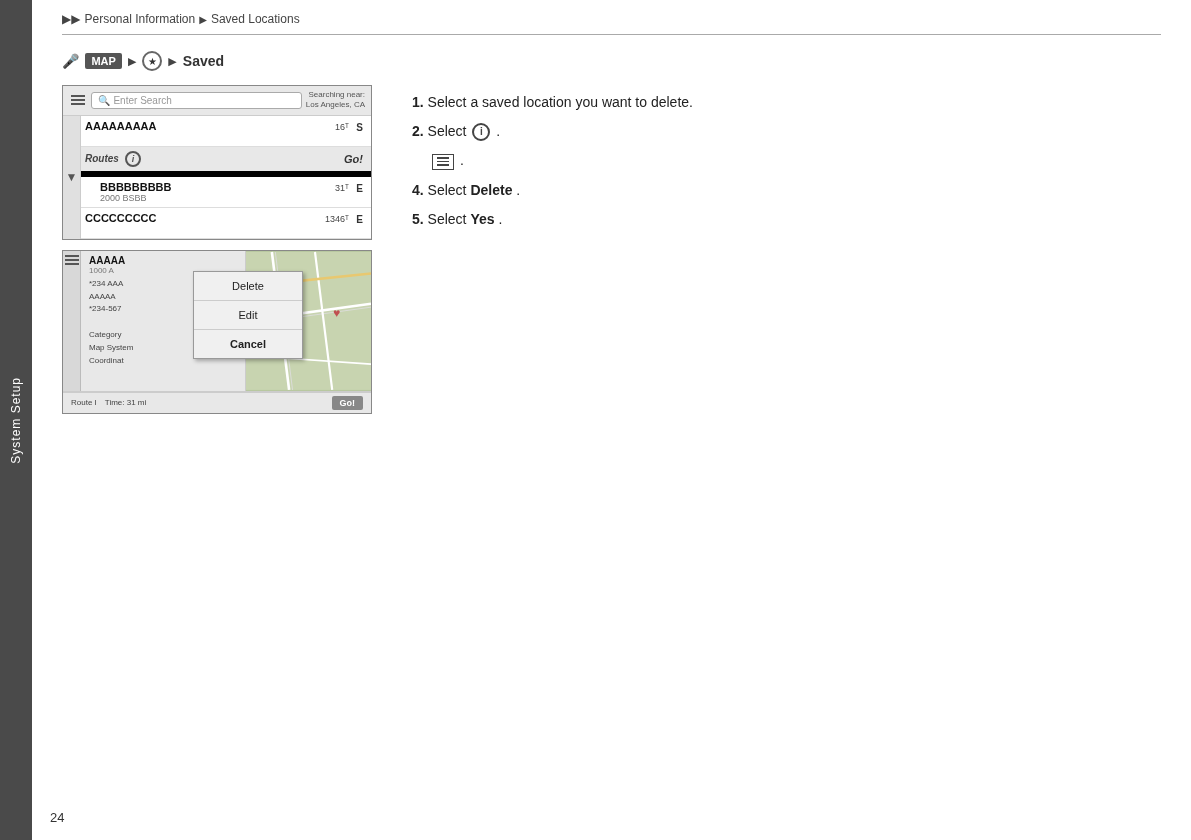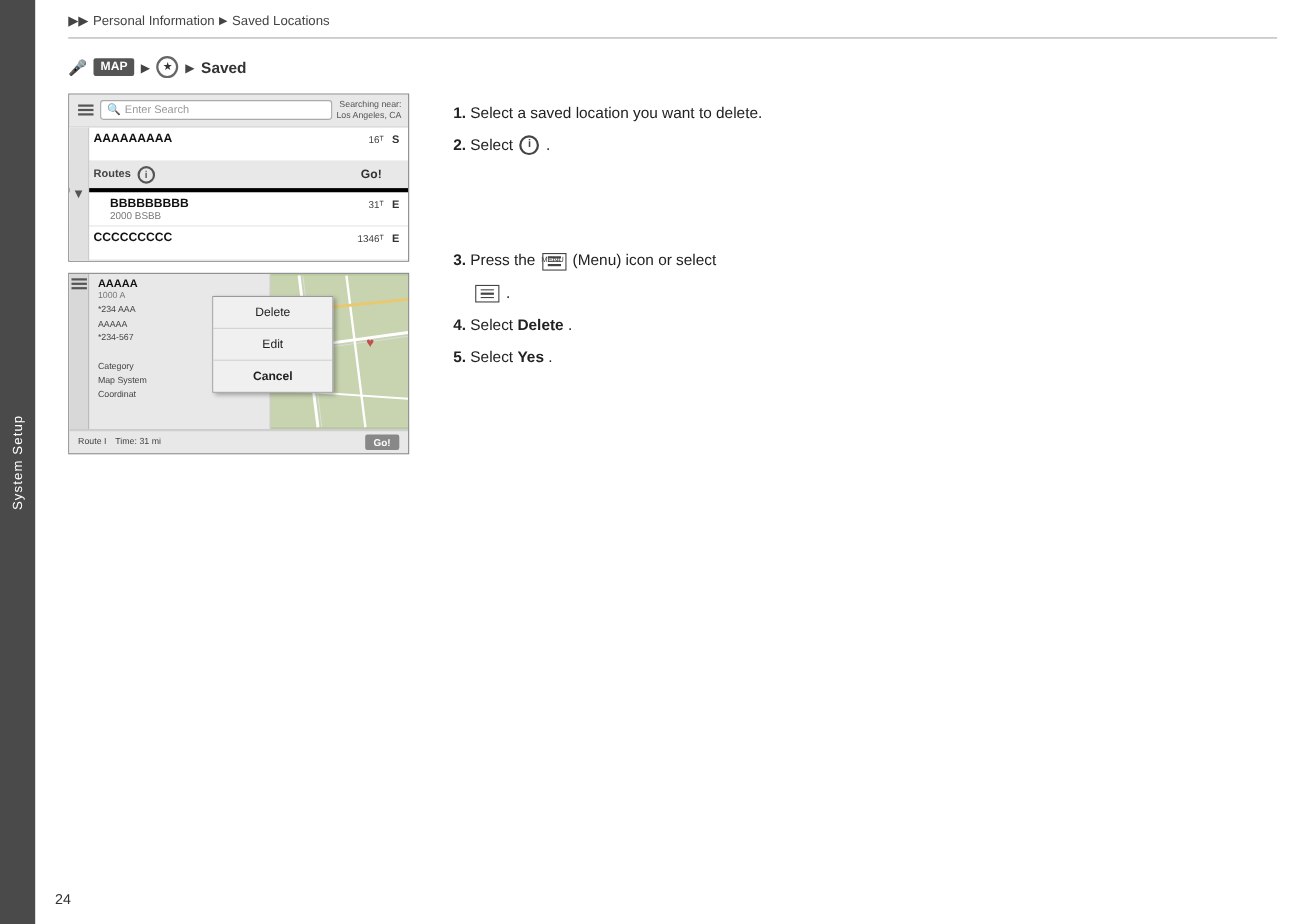--- a/index.html
+++ b/index.html
@@ -232,23 +232,24 @@
       top: 6px;
       font-size: 10px;
       font-weight: bold;
       color: #333;
     }
 
     .routes-row {
       background: #e8e8e8;
       display: flex;
       align-items: center;
-      padding: 4px 24px;
+      padding: 4px 8px;
       gap: 6px;
-      border-bottom: 4px solid #000000;
+      border-bottom: 6px solid #000000;
+      font-style: italic;
     }
     .routes-btn {
       font-size: 10px;
       color: #444;
       font-weight: bold;
     }
     .info-circle {
       width: 16px;
       height: 16px;
       border-radius: 50%;
@@ -608,33 +609,20 @@
         <li>
           <span class="step-num">1.</span>
           <span> Select a saved location you want to delete.</span>
         </li>
         <li>
           <span class="step-num">2.</span>
           <span> Select </span>
           <span class="info-icon-inline">i</span>
           <span>.</span>
         </li>
-        <li style="margin-top: 80px;">
-          <span class="step-num">3.</span>
-          <span> Press the </span>
-          <span class="menu-icon-inline">
-            <div class="menu-icon-lines">
-              <span></span>
-                <span></span>
-                <span></span>
-            </div>
-            <span style="font-size:7px; position:absolute; top:0; right:1px; color:#444;">MENU</span>
-          </span>
-          <span> (Menu) icon or select</span>
-        </li>
         <li style="padding-left: 18px;">
           <span class="menu-icon-inline">
             <div class="menu-icon-lines">
               <span></span>
                 <span></span>
                 <span></span>
             </div>
           </span>
           <span>.</span>
         </li>

